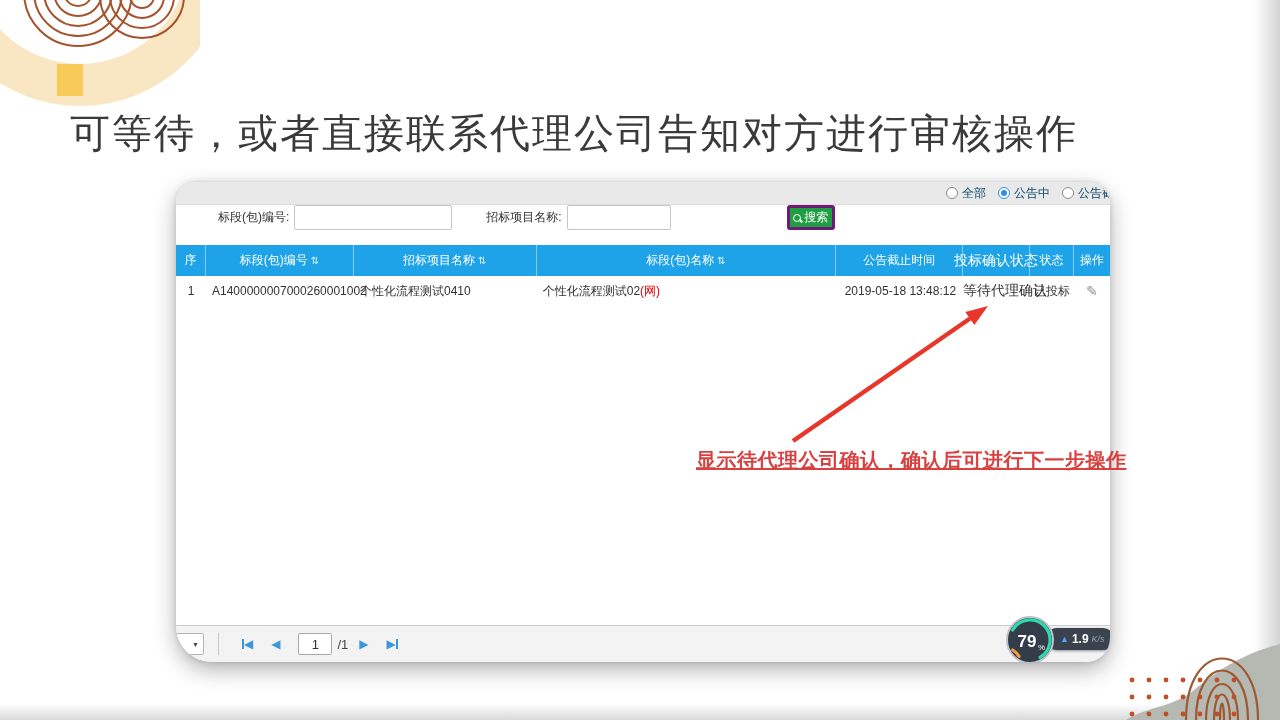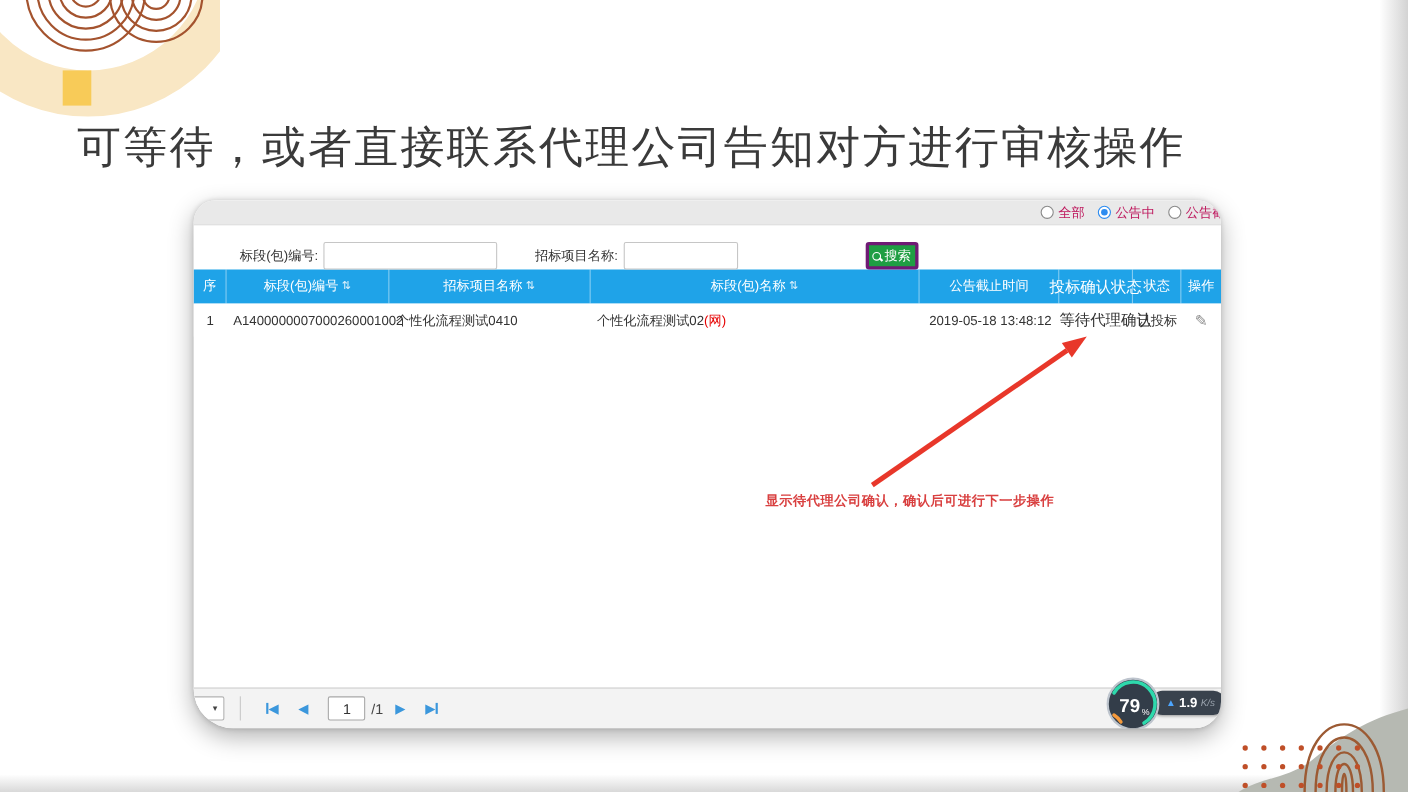--- a/index.html
+++ b/index.html
@@ -30,32 +30,32 @@
     position:absolute; left:176px; top:182px; width:934px; height:480px; z-index:4;
     background:#fff; overflow:hidden;
     border-radius:20px 22px 24px 36px;
     box-shadow:0 8px 22px rgba(0,0,0,0.30), 0 0 5px rgba(0,0,0,0.15);
   }
 
   
   .filter-bar {
     height:23px; background:#e9e9e9; border-bottom:1px solid #dcdcdc;
     display:flex; justify-content:flex-end; align-items:center; gap:12px;
-    font-size:12px; color:#be185d; overflow:hidden; white-space:nowrap;
+    font-size:12px; color:#0c4a6e; overflow:hidden; white-space:nowrap;
   }
   .radio-opt { display:flex; align-items:center; gap:4px; cursor:pointer; }
   .radio-opt.last { margin-right:-16px; }
   .radio-circle { width:12px; height:12px; border:1px solid #8a8a8a; border-radius:50%;
     background:#fff; position:relative; flex:0 0 auto; }
   .radio-opt.selected .radio-circle { border-color:#2d8cf0; }
   .radio-opt.selected .radio-circle::after { content:""; position:absolute; left:2px; top:2px;
     width:6px; height:6px; border-radius:50%; background:#2d8cf0; }
 
   
-  .search-bar { height:40px; display:flex; align-items:flex-end; background:#fff;
+  .search-bar { height:40px; display:flex; align-items:flex-start; background:#fff;
     font-size:12px; color:#333; padding-left:42px; }
   .sg { display:flex; align-items:center; }
   .sg label { margin-right:5px; white-space:nowrap; }
   .si { height:25px; border:1px solid #c6c6c6; border-radius:2px; background:#fff;
     font-size:12px; padding:0 4px; }
   .si1 { width:158px; } .si2 { width:104px; } .si3 { width:98px; }
   .sg2 { margin-left:34px; } .sg3 { margin-left:40px; }
   .btn-search { margin-left:116px; width:48px; height:25px; background:#1f9e43;
     border:3px solid #701a75; border-radius:3px; color:#fff; font-size:12px;
     display:flex; align-items:center; justify-content:center; gap:3px; cursor:pointer; }
@@ -103,21 +103,21 @@
     box-shadow:0 1px 3px rgba(0,0,0,0.4); }
   .pill .up { color:#4da6ff; font-size:9px; }
   .pill .val { color:#fff; font-weight:bold; font-size:12px; }
   .pill .unit { color:#9aa3ad; font-size:9px; font-style:italic; }
   .circle-svg { position:absolute; left:0; top:0; }
 
   
   .arrow-layer { position:absolute; left:0; top:0; width:1280px; height:720px;
     z-index:10; pointer-events:none; }
   .annotation { position:absolute; left:696px; top:447px; z-index:11;
-    font-size:12px; font-weight:bold; color:#d94040; letter-spacing:0.5px; white-space:nowrap; }
+    font-size:20px; font-weight:bold; color:#d94040; letter-spacing:0.5px; white-space:nowrap;text-decoration:underline; }
 </style>
 </head>
 <body>
 
 <svg class="deco-topleft" width="200" height="130" viewBox="0 0 200 130">
   <circle cx="80" cy="-45" r="130" fill="none" stroke="#f9e7c4" stroke-width="42"></circle>
   <rect x="57" y="64" width="26" height="32" fill="#f8c952" opacity="0.95"></rect>
   <g fill="none" stroke="#a4532e" stroke-width="2">
     <circle cx="78" cy="-8" r="14"></circle>
       <circle cx="78" cy="-8" r="24"></circle>

